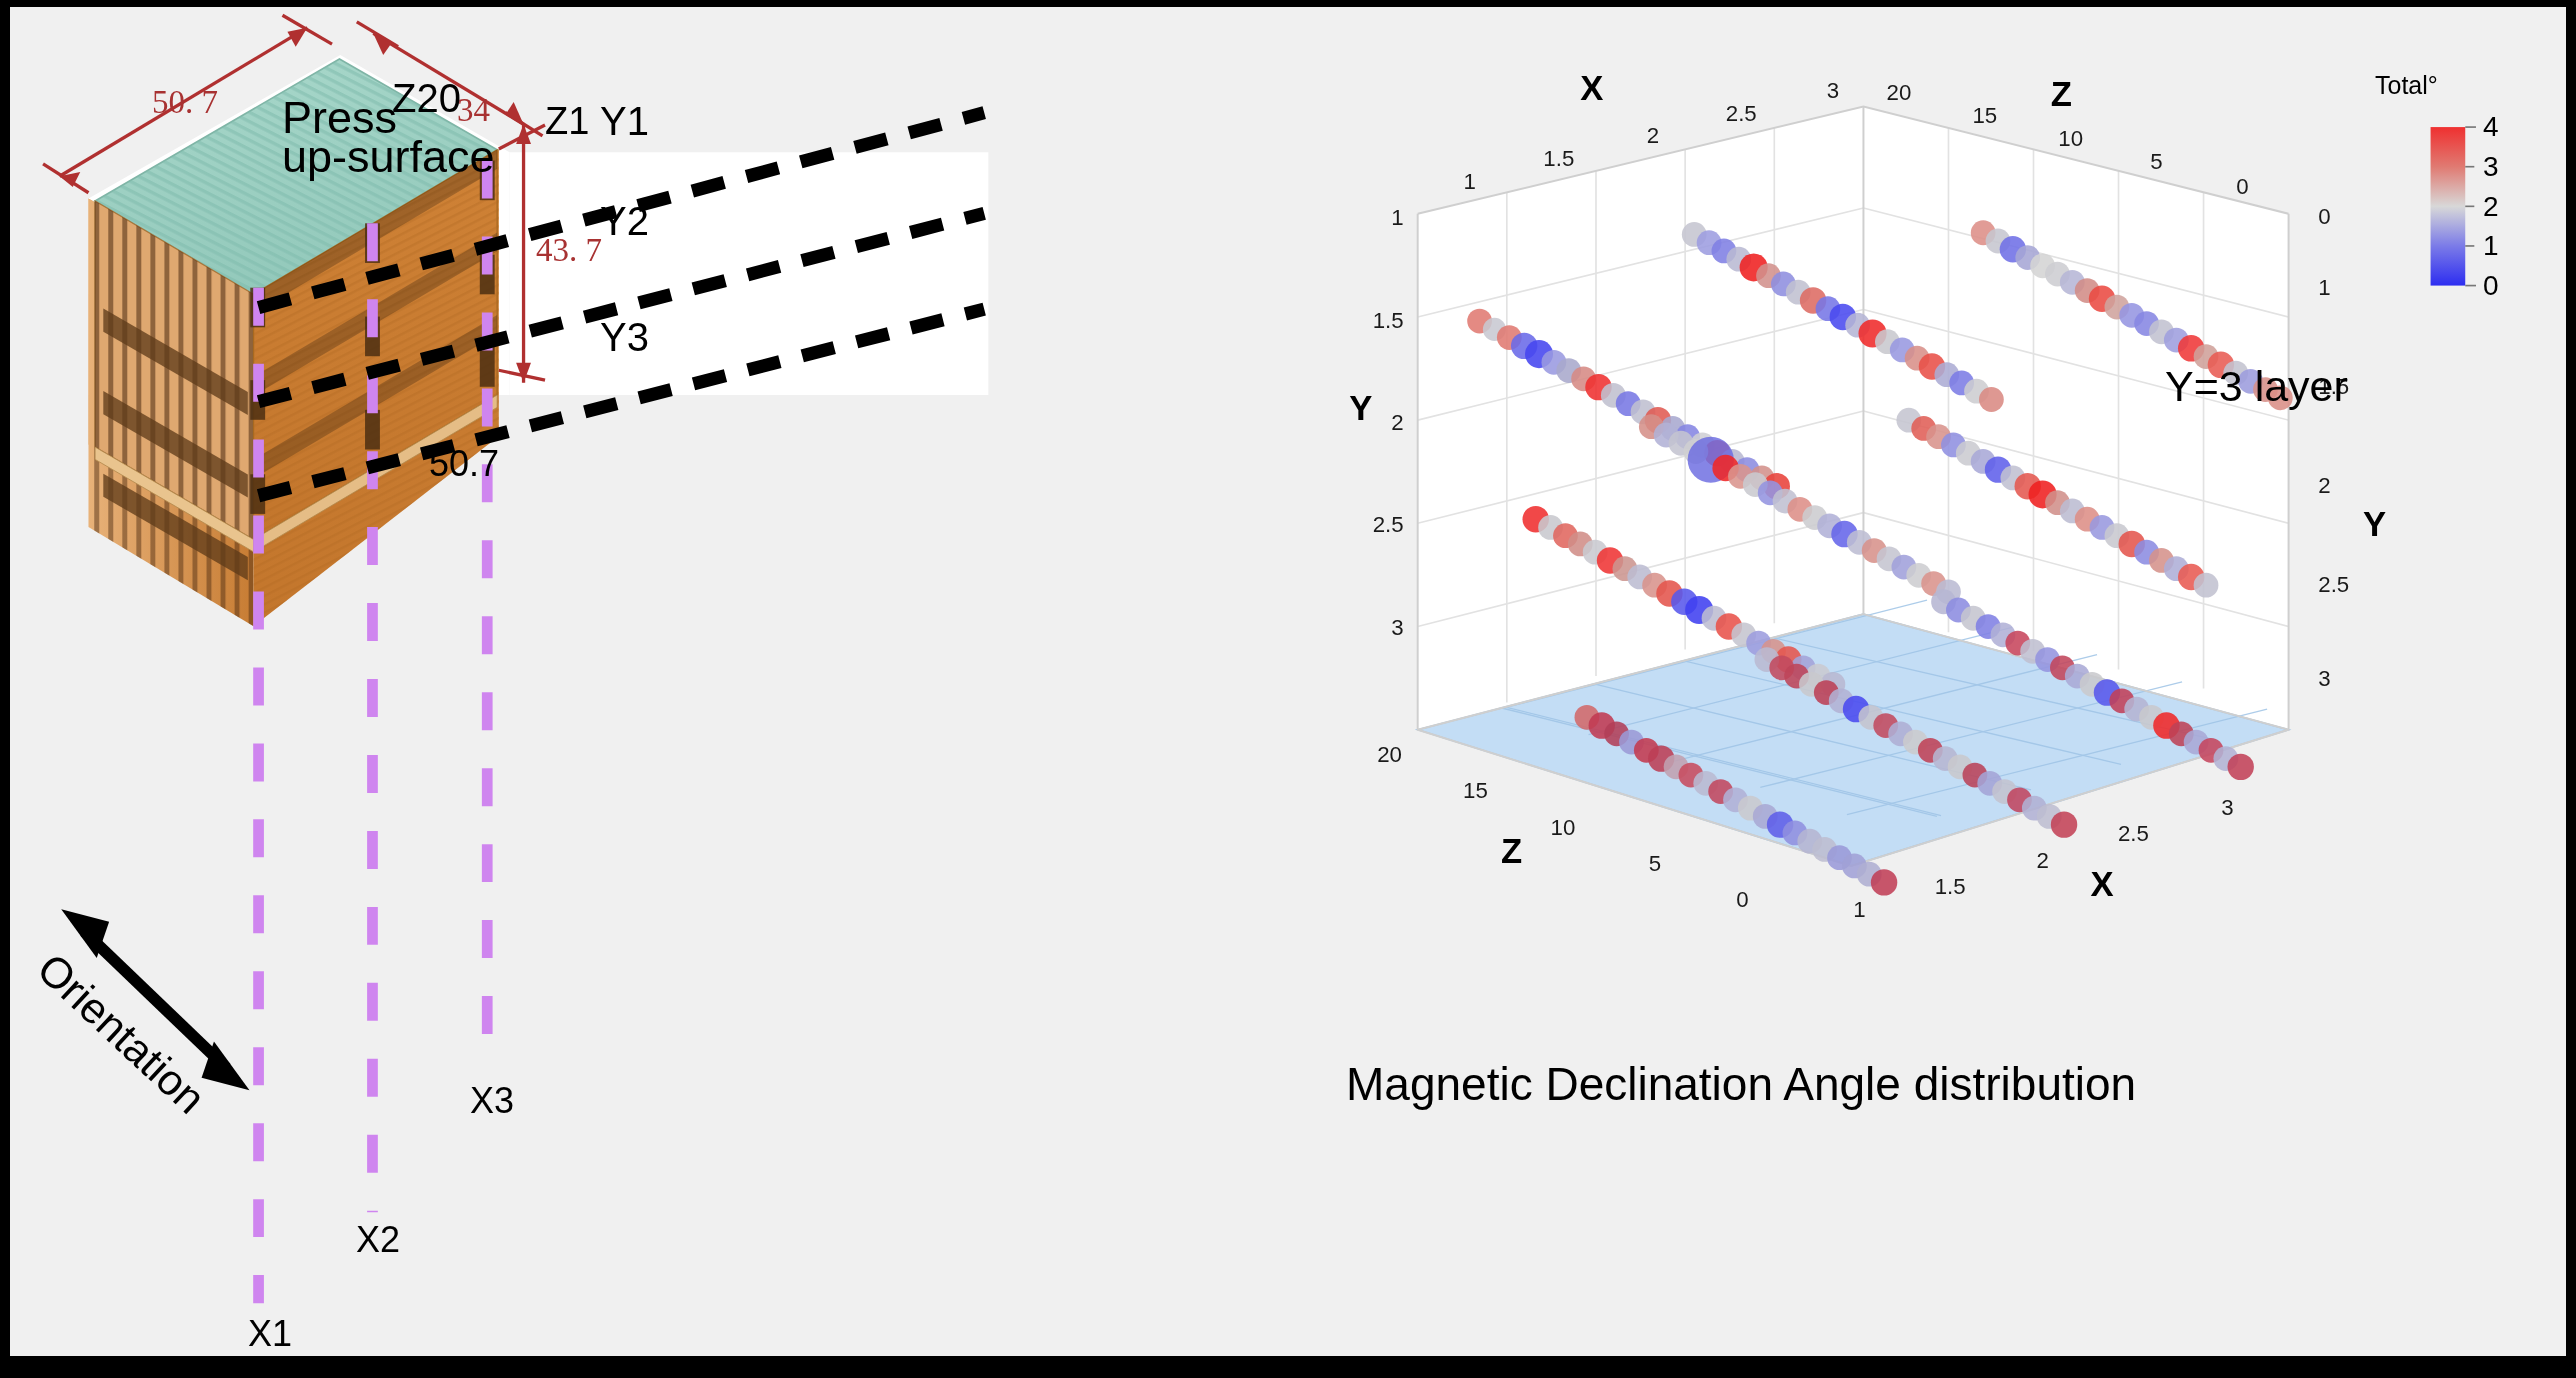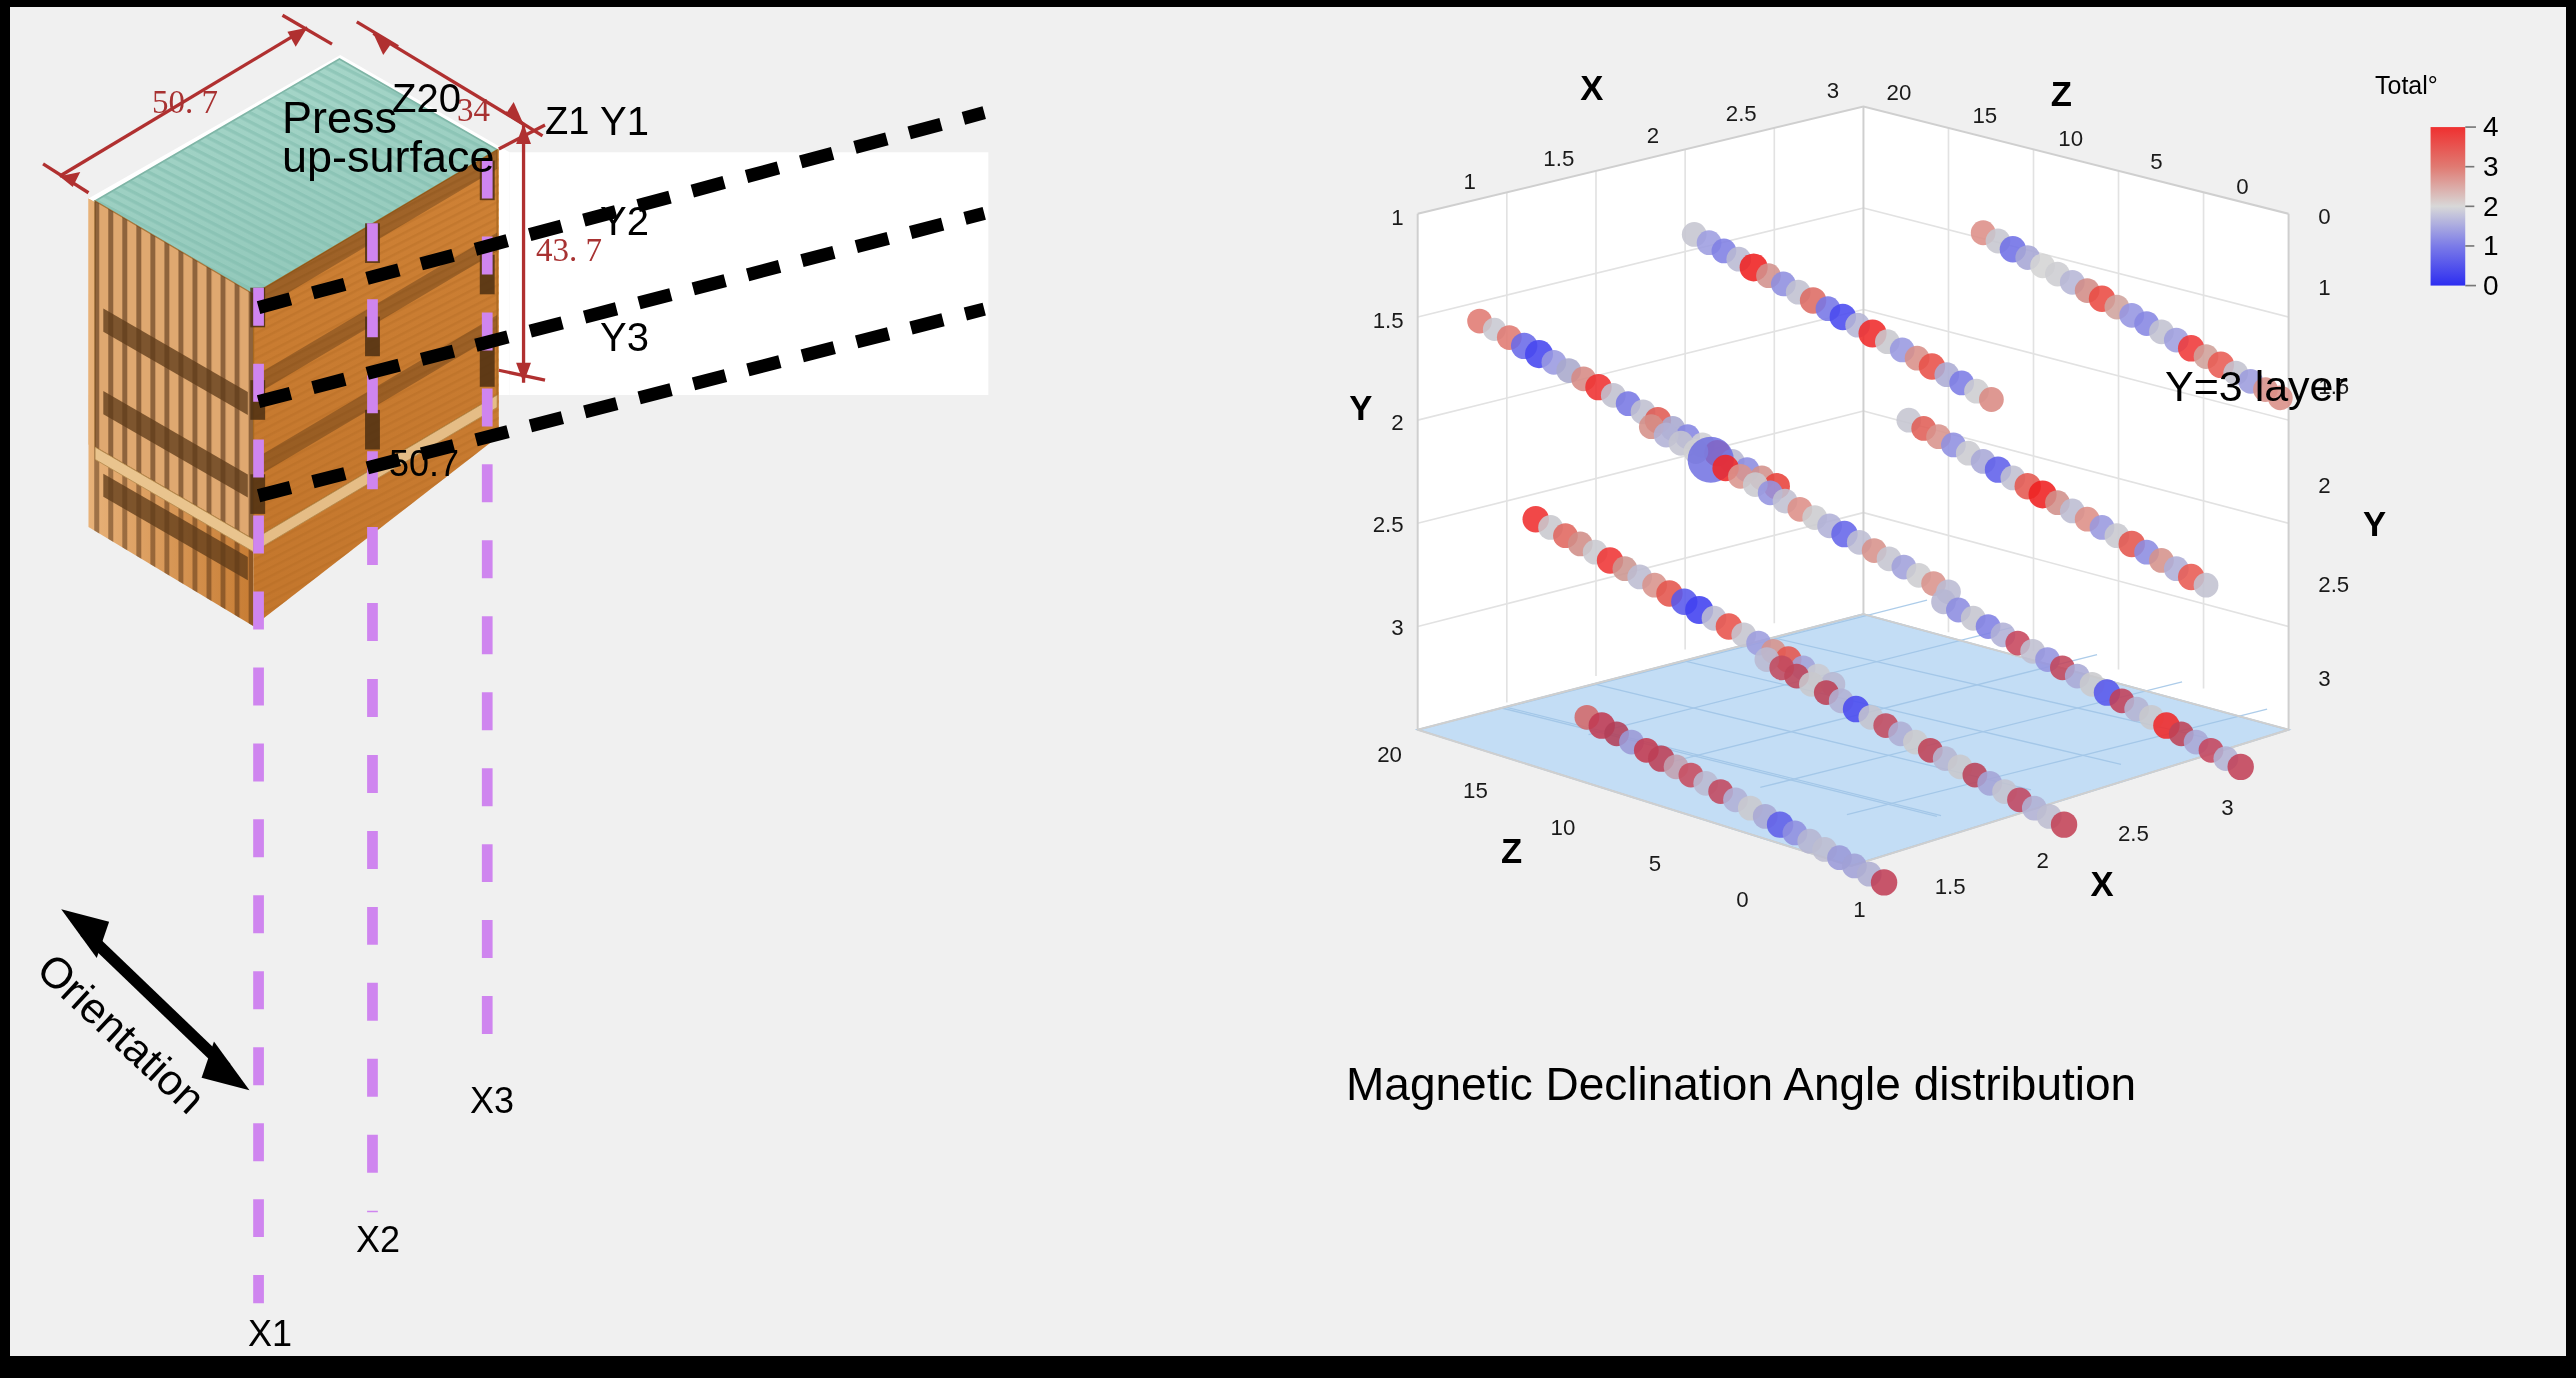--- a/index.html
+++ b/index.html
@@ -150,21 +150,21 @@
         <polygon points="290,1312 232,1297 247,1253" fill="#000"></polygon>
       </g>
     </svg>
 
     <div class="txt" style="left:272px;top:85px;font-size:45px;">Press</div>
     <div class="txt" style="left:272px;top:124px;font-size:45px;">up-surface</div>
 
     <div class="dimtxt" style="left:142px;top:68px;font-size:33px;margin-top:9px;">50. 7</div>
     <div class="dimtxt" style="left:447px;top:51px;font-size:33px;margin-top:34px;">34</div>
     <div class="dimtxt" style="left:526px;top:225px;font-size:33px;">43. 7</div>
-    <div class="txt" style="left:379px;top:436px;font-size:36px;">50.7</div>
+    <div class="txt" style="left:419px;top:436px;font-size:36px;">50.7</div>
 
     <div class="txt" style="left:382px;top:69px;font-size:40px;">Z20</div>
     <div class="txt" style="left:535px;top:93px;font-size:38px;">Z1</div>
 
     <div class="txt" style="left:590px;top:92px;font-size:40px;">Y1</div>
     <div class="txt" style="left:590px;top:192px;font-size:40px;">Y2</div>
     <div class="txt" style="left:590px;top:285px;font-size:40px;margin-top:23px;">Y3</div>
 
     <div class="txt" style="left:238px;top:1306px;font-size:36px;">X1</div>
     <div class="txt" style="left:346px;top:1212px;font-size:36px;text-align:center;">X2</div>

